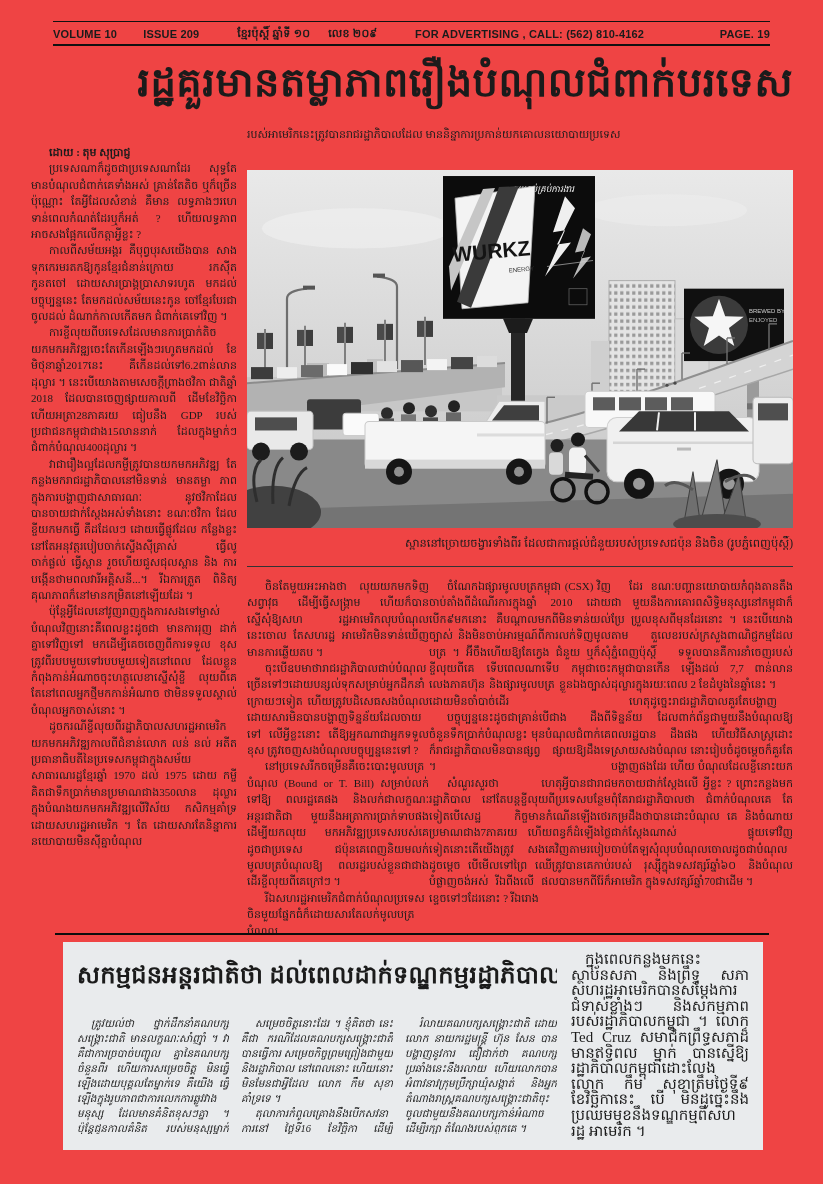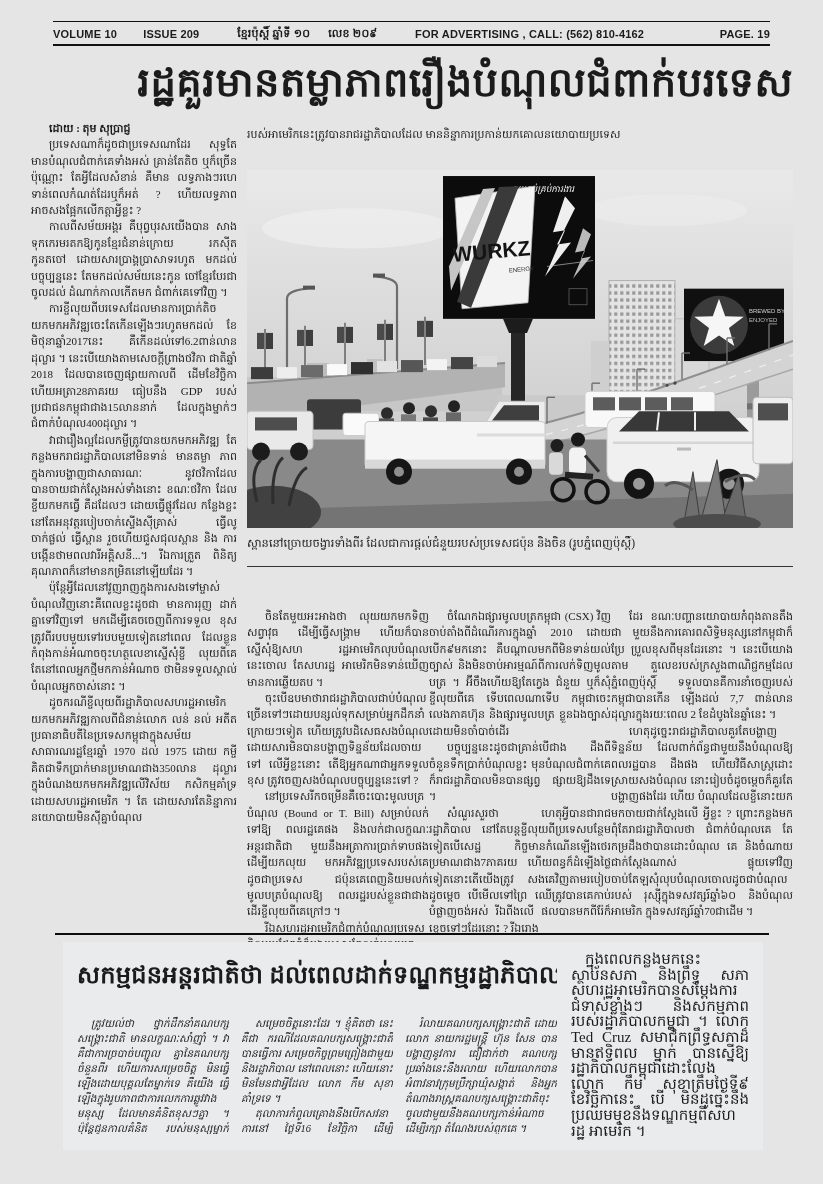--- a/index.html
+++ b/index.html
@@ -1,17 +1,17 @@
 <!DOCTYPE html>
 <html><head>
 <meta charset="utf-8">
 <style>
   html,body{margin:0;padding:0;background:#9a9a9a;}
   .page{
-    position:relative;width:823px;height:1184px;background:#e5e5e5;margin:0 auto;
+    position:relative;width:823px;height:1184px;background:#ef4444;margin:0 auto;
     font-family:"Liberation Serif",serif;color:#1b1b1b;overflow:hidden;
   }
   
   .hdr-rule-thin{position:absolute;left:53px;top:21px;width:717px;border-top:1.5px solid #111;}
   .hdr-rule-thick{position:absolute;left:53px;top:44px;width:717px;border-top:2.5px solid #111;}
   .hdr-row{
     position:absolute;left:53px;top:25px;width:717px;height:18px;
     display:flex;align-items:center;font-family:"Liberation Sans",sans-serif;
     font-weight:bold;font-size:11px;letter-spacing:.2px;white-space:nowrap;
   }
@@ -19,35 +19,35 @@
   
   .headline{
     position:absolute;left:30px;top:48px;width:763px;height:72px;
     font-size:40px;font-weight:bold;text-align:right;line-height:70px;
     letter-spacing:.5px;overflow:hidden;
   }
   
   .khm{font-size:11px;line-height:16.4px;text-align:justify;overflow:hidden;overflow-wrap:anywhere;}
   .khm p{margin:0;text-indent:18px;}
   .byline{font-weight:bold;text-indent:28px;margin-bottom:2px;}
-  .col1{position:absolute;left:31px;top:120px;width:206px;height:808px;}
+  .col1{position:absolute;left:31px;top:144px;width:206px;height:808px;}
   
   .strip{position:absolute;left:247px;top:126px;width:546px;height:42px;display:flex;gap:12px;}
   .strip .khm{flex:1;height:42px;}
   .strip .khm p{text-indent:0;}
   
   .photo{position:absolute;left:247px;top:170px;width:546px;height:358px;background:#cfcfcf;overflow:hidden;}
   .photo svg{display:block;width:100%;height:100%;}
   .caption{
     position:absolute;left:247px;top:536px;width:546px;height:22px;
-    font-size:11.5px;text-align:left;overflow:hidden;white-space:nowrap;
+    font-size:11.5px;text-align:right;overflow:hidden;white-space:nowrap;
   }
   .caption-rule{position:absolute;left:247px;top:566px;width:546px;border-top:1px solid #333;}
   
-  .cols{position:absolute;left:247px;top:608px;width:546px;height:356px;display:flex;}
+  .cols{position:absolute;left:247px;top:578px;width:546px;height:356px;display:flex;}
   .cols .khm{flex:1;height:356px;}
   
   .box-rule{position:absolute;left:55px;top:933px;width:714px;border-top:2.5px solid #0d0d0d;}
   .bottom-box{
     position:absolute;left:63px;top:942px;width:700px;height:208px;
     background:#e9ebed;box-sizing:border-box;padding:10px 14px 8px 14px;
     display:flex;gap:14px;overflow:hidden;
   }
   .box-left{width:480px;display:flex;flex-direction:column;}
   .box-headline{

